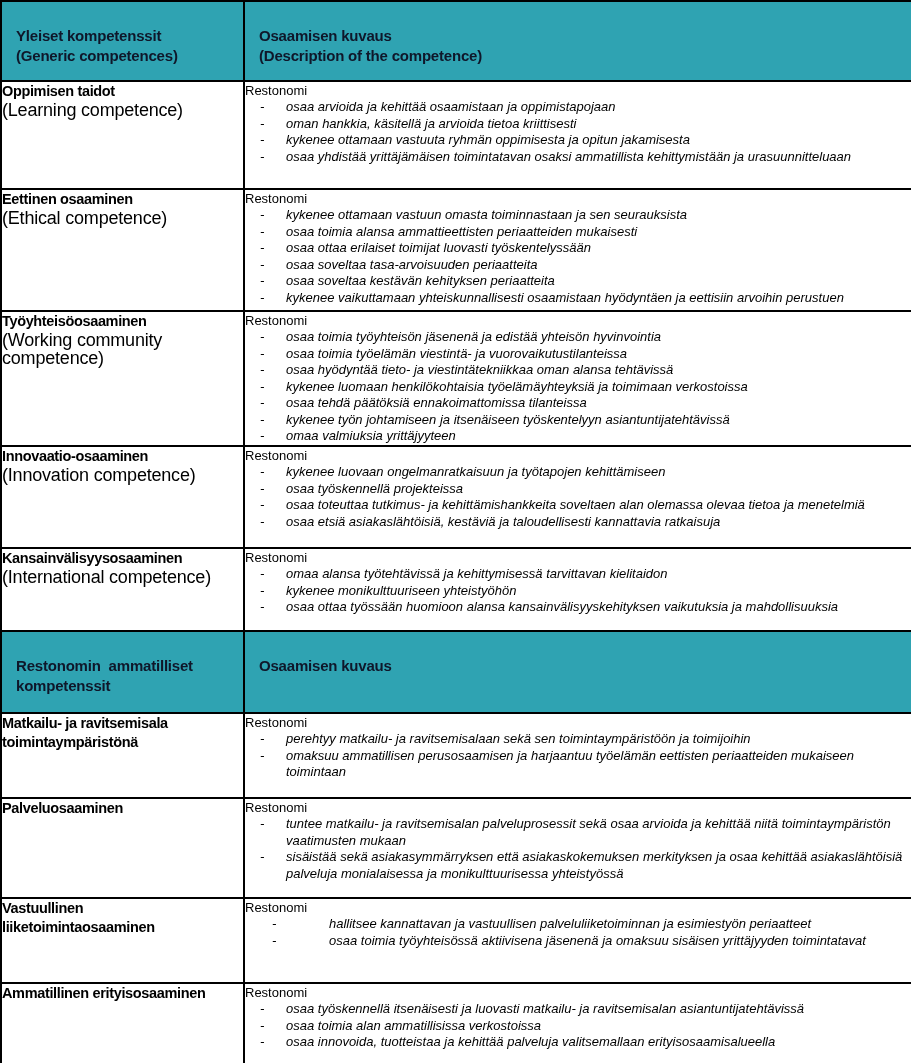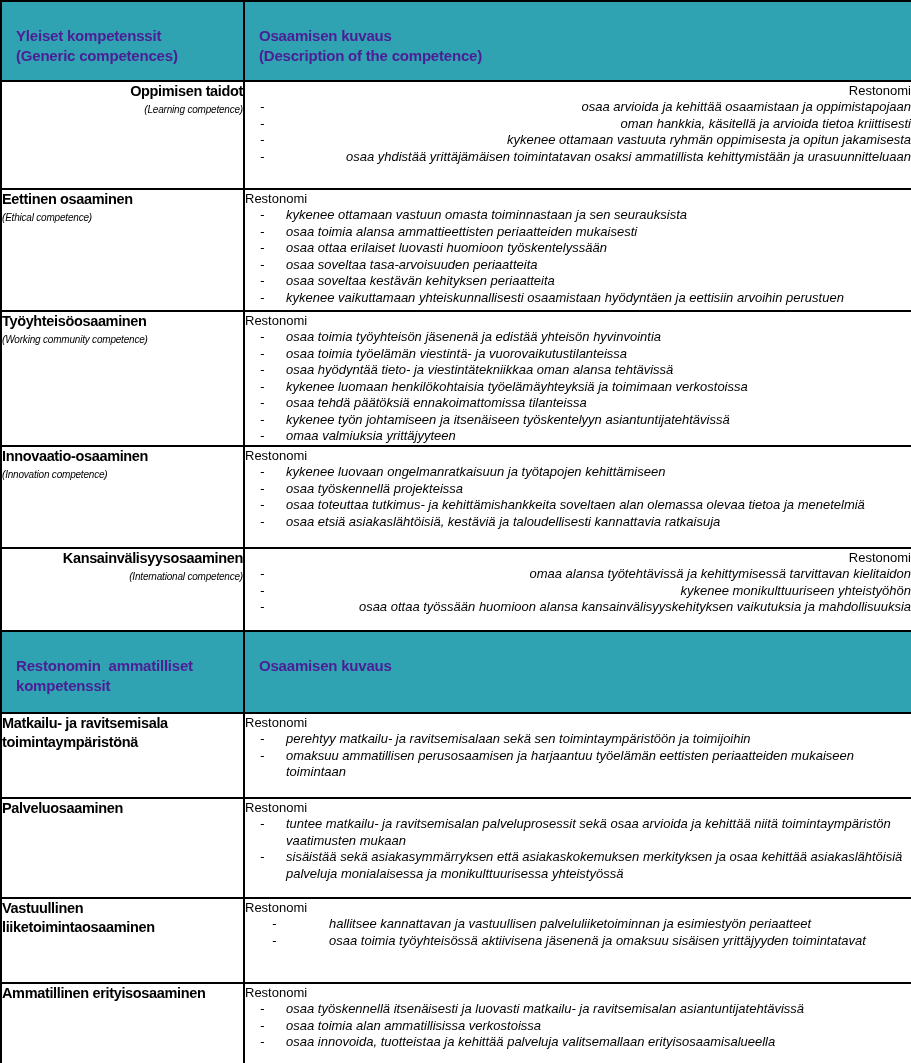--- a/index.html
+++ b/index.html
@@ -4,45 +4,45 @@
 <style>
   html,body{margin:0;padding:0;background:#fff;color:#000;
     font-family:"Liberation Sans",sans-serif;}
   .doc{width:911px;height:1063px;box-sizing:border-box;}
   table.comp{width:911px;border-collapse:collapse;table-layout:fixed;}
   table.comp td{border:2px solid #000;vertical-align:top;padding:0;overflow:hidden;box-sizing:border-box;}
   col.c1{width:243px;}
   col.c2{width:668px;}
 
   
-  tr.hdr td{background:#2FA3B2;color:#4c1d95;}
+  tr.hdr td{background:#2FA3B2;color:#0f172a;}
   .hpad{padding:24px 10px 6px 14px;}
   .hline{font-weight:bold;font-size:15px;line-height:20px;letter-spacing:-0.2px;white-space:pre-wrap;}
 
   
   .label-cell{padding:26px 8px 6px 20px;}
   .row-title{font-weight:bold;font-size:14.5px;line-height:19px;letter-spacing:-0.35px;white-space:pre-wrap;}
-  .row-subtitle{font-style:italic;font-size:10px;line-height:18px;letter-spacing:-0.2px;}
+  .row-subtitle{font-size:18px;line-height:18px;letter-spacing:-0.2px;}
 
   
   .desc-cell{padding:2px 6px 2px 12px;font-size:13px;line-height:16.5px;}
   .lead{font-size:13px;line-height:17px;}
   ul.bullets{margin:0;padding:0;list-style:none;}
   ul.bullets li{position:relative;padding-left:41px;font-style:italic;}
   ul.bullets li::before{content:"-";position:absolute;left:15px;top:0;}
   tr.indent-more ul.bullets li{padding-left:84px;}
   tr.indent-more ul.bullets li::before{left:27px;}
 
   
   tr.h-hd1 td{height:80px;}
-  tr.h-r1 td{height:108px;text-align:right;}
+  tr.h-r1 td{height:108px;}
   tr.h-r2 td{height:122px;}
   tr.h-r3 td{height:135px;}
   tr.h-r4 td{height:102px;}
-  tr.h-r5 td{height:83px;text-align:right;}
+  tr.h-r5 td{height:83px;}
   tr.h-hd2 td{height:82px;}
   tr.h-r6 td{height:85px;}
   tr.h-r7 td{height:100px;}
   tr.h-r8 td{height:85px;}
   tr.h-r9 td{height:87px;}
 </style>
 </head>
 <body>
 
 <div class="doc">
@@ -87,21 +87,21 @@
     <tr class="h-r2">
       <td class="label-cell">
         <div class="row-title">Eettinen osaaminen</div>
         <div class="row-subtitle">(Ethical competence)</div>
       </td>
       <td class="desc-cell">
         <div class="lead">Restonomi</div>
         <ul class="bullets">
               <li>kykenee ottamaan vastuun omasta toiminnastaan ja sen seurauksista</li>
               <li>osaa toimia alansa ammattieettisten periaatteiden mukaisesti</li>
-              <li>osaa ottaa erilaiset luovasti huomioon työskentelyssään</li>
+              <li>osaa ottaa erilaiset toimijat luovasti työskentelyssään</li>
               <li>osaa soveltaa tasa-arvoisuuden periaatteita</li>
               <li>osaa soveltaa kestävän kehityksen periaatteita</li>
               <li>kykenee vaikuttamaan yhteiskunnallisesti osaamistaan hyödyntäen ja eettisiin arvoihin perustuen</li>
             </ul>
       </td>
     </tr>
 
     <tr class="h-r3">
       <td class="label-cell">
         <div class="row-title">Työyhteisöosaaminen</div>

